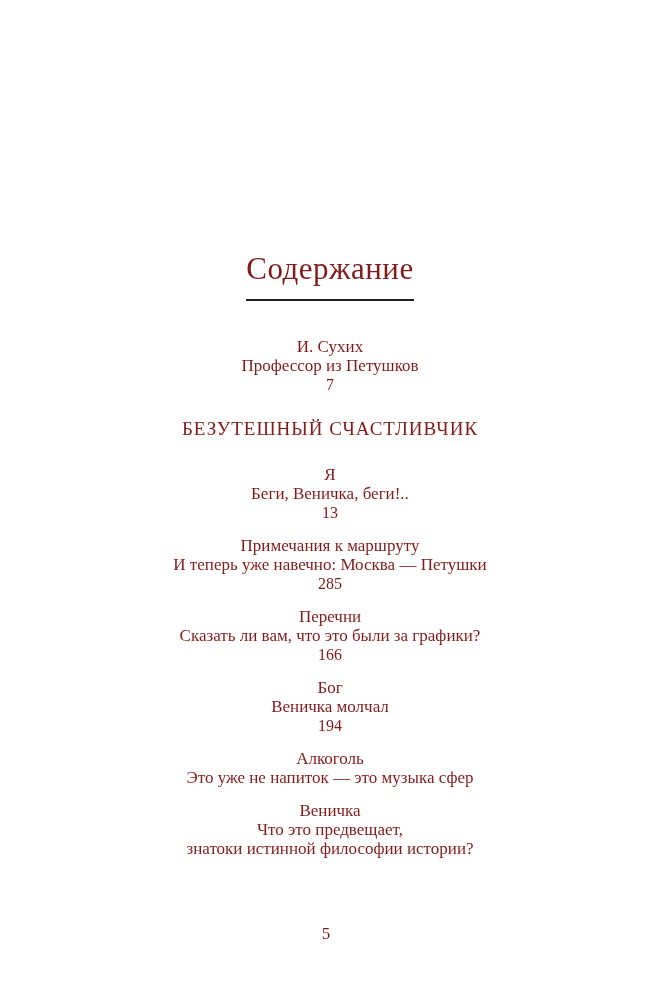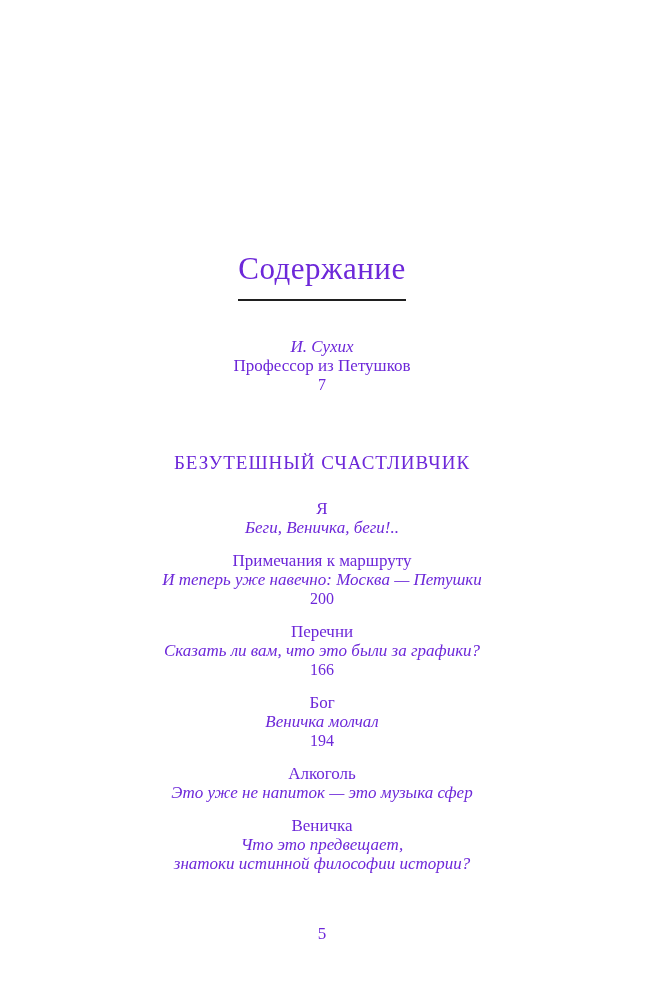--- a/index.html
+++ b/index.html
@@ -7,22 +7,23 @@
     padding: 0;
     background: #ffffff;
   }
   .page {
     position: relative;
     width: 644px;
     height: 1001px;
     background: #ffffff;
     overflow: hidden;
     font-family: "Liberation Serif", "DejaVu Serif", serif;
-    color: #6d28d9;
+    color: #7f1d1d;
     text-align: center;
+    padding-left: 8px;
   }
   .toc-title {
     padding-top: 252px;
     font-size: 31px;
     line-height: 34px;
     font-weight: 400;
     letter-spacing: 0.5px;
   }
   .title-rule {
     width: 168px;
@@ -32,27 +33,26 @@
   }
   .entry {
     font-size: 17px;
     line-height: 19px;
   }
   .intro-entry {
     margin-top: 36px;
   }
   .author-line,
   .subtitle-line {
-    font-style: italic;
   }
   .subtitle-line {
     white-space: pre-line;
   }
   .section-heading {
-    margin-top: 58px;
+    margin-top: 24px;
     font-size: 19px;
     line-height: 21px;
     letter-spacing: 1px;
     font-weight: 400;
   }
   .toc-entry {
     margin-top: 14px;
   }
   .toc-entry.first {
     margin-top: 26px;
@@ -82,26 +82,27 @@
     <div class="author-line">И. Сухих</div>
     <div class="title-line">Профессор из Петушков</div>
     <div class="page-number">7</div>
   </div>
 
   <div class="section-heading">БЕЗУТЕШНЫЙ СЧАСТЛИВЧИК</div>
 
   <div class="entry toc-entry first">
     <div class="title-line">Я</div>
     <div class="subtitle-line">Беги, Веничка, беги!..</div>
+    <div class="page-number">13</div>
   </div>
 
   <div class="entry toc-entry">
     <div class="title-line">Примечания к маршруту</div>
     <div class="subtitle-line">И теперь уже навечно: Москва — Петушки</div>
-    <div class="page-number">200</div>
+    <div class="page-number">285</div>
   </div>
 
   <div class="entry toc-entry">
     <div class="title-line">Перечни</div>
     <div class="subtitle-line">Сказать ли вам, что это были за графики?</div>
     <div class="page-number">166</div>
   </div>
 
   <div class="entry toc-entry">
     <div class="title-line">Бог</div>

